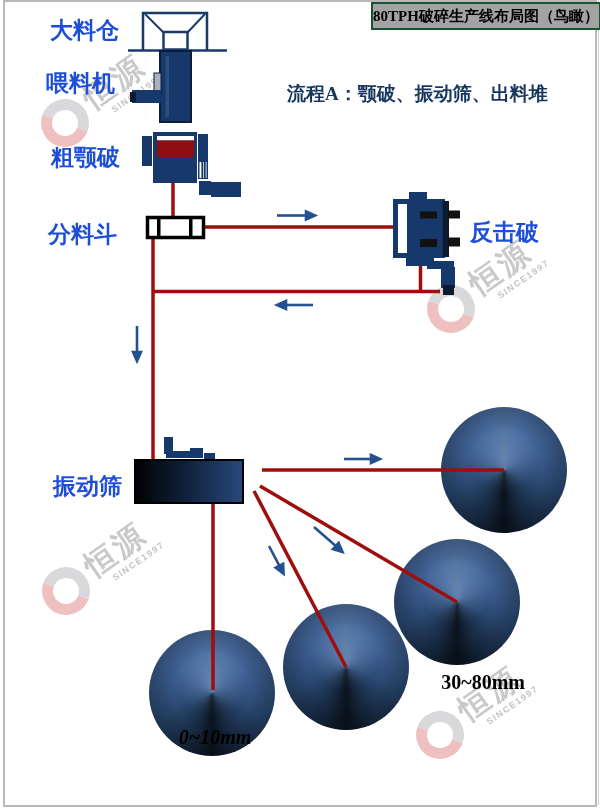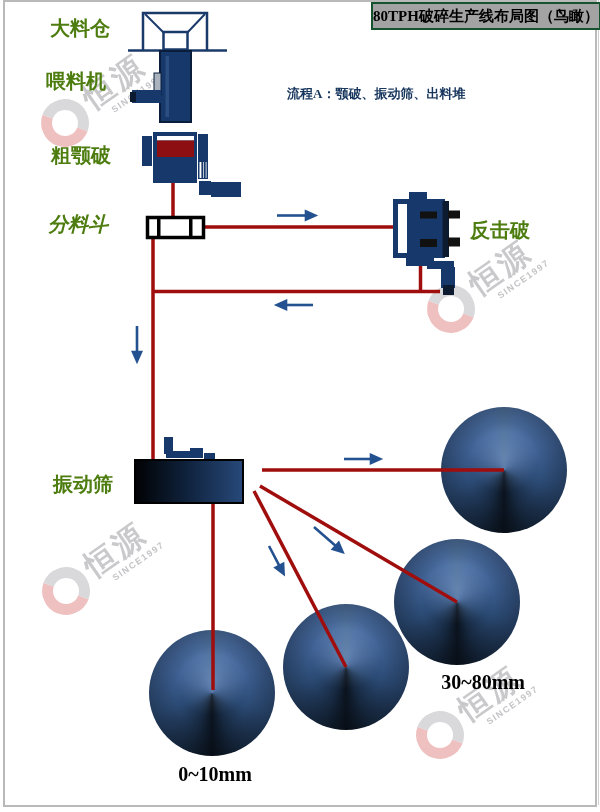--- a/index.html
+++ b/index.html
@@ -10,24 +10,24 @@
          border:2px solid #b9b9b9;z-index:0;}
   .frame-right-extra{position:absolute;left:598px;top:0;width:1px;height:805px;background:#cfcfcf;z-index:0;}
 
   
   .title-box{position:absolute;left:371px;top:2px;width:226px;height:24px;z-index:6;
              border:2px solid #14532d;background:#a3a3a3;display:flex;align-items:center;justify-content:center;
              font-size:15px;font-weight:700;color:#000;white-space:nowrap;}
 
   
   .flow{position:absolute;left:287px;top:82px;z-index:5;color:#17365d;
-        font-size:13px;font-weight:700;line-height:23px;white-space:nowrap;}
-
-  
-  .lbl{position:absolute;z-index:5;color:#4d7c0f;font-size:20px;font-weight:600;white-space:nowrap;}
+        font-size:19px;font-weight:700;line-height:23px;white-space:nowrap;}
+
+  
+  .lbl{position:absolute;z-index:5;color:#1d4ed8;font-size:23px;font-weight:600;white-space:nowrap;}
 
   
   .pile{position:absolute;width:126px;height:126px;border-radius:50%;z-index:2;
     background:
       radial-gradient(circle at 50% 40%, rgba(255,255,255,.12), rgba(255,255,255,0) 36%),
       radial-gradient(circle at 50% 50%, rgba(0,0,0,0) 42%, rgba(0,0,0,.45) 95%),
       conic-gradient(from 180deg at 50% 50%,
         #0a121d 0deg,#16283f 22deg,#2b4a74 70deg,#3f6194 120deg,
         #4c70a4 165deg,#50739f 180deg,#4c70a4 195deg,#3f6194 240deg,
         #2b4a74 290deg,#16283f 338deg,#0a121d 360deg);}
@@ -199,20 +199,20 @@
 
   <div class="title-box">80TPH破碎生产线布局图（鸟瞰）</div>
 
   <div class="flow">
     <div>流程A：颚破、振动筛、出料堆</div>
   </div>
 
   <div class="lbl" style="left:50px;top:15px;">大料仓</div>
   <div class="lbl" style="left:46px;top:68px;">喂料机</div>
   <div class="lbl" style="left:51px;top:142px;">粗颚破</div>
-  <div class="lbl" style="left:48px;top:211px;font-style:italic;">分料斗</div>
+  <div class="lbl" style="left:48px;top:219px;">分料斗</div>
   <div class="lbl" style="left:470px;top:217px;">反击破</div>
   <div class="lbl" style="left:53px;top:471px;">振动筛</div>
 
   <div class="pile-lbl" style="left:399px;top:671px;text-align:right;">30~80mm</div>
-  <div class="pile-lbl" style="left:152px;top:763px;">0~10mm</div>
+  <div class="pile-lbl" style="left:152px;top:726px;font-style:italic;">0~10mm</div>
 
 </div>
 
 </body></html>

